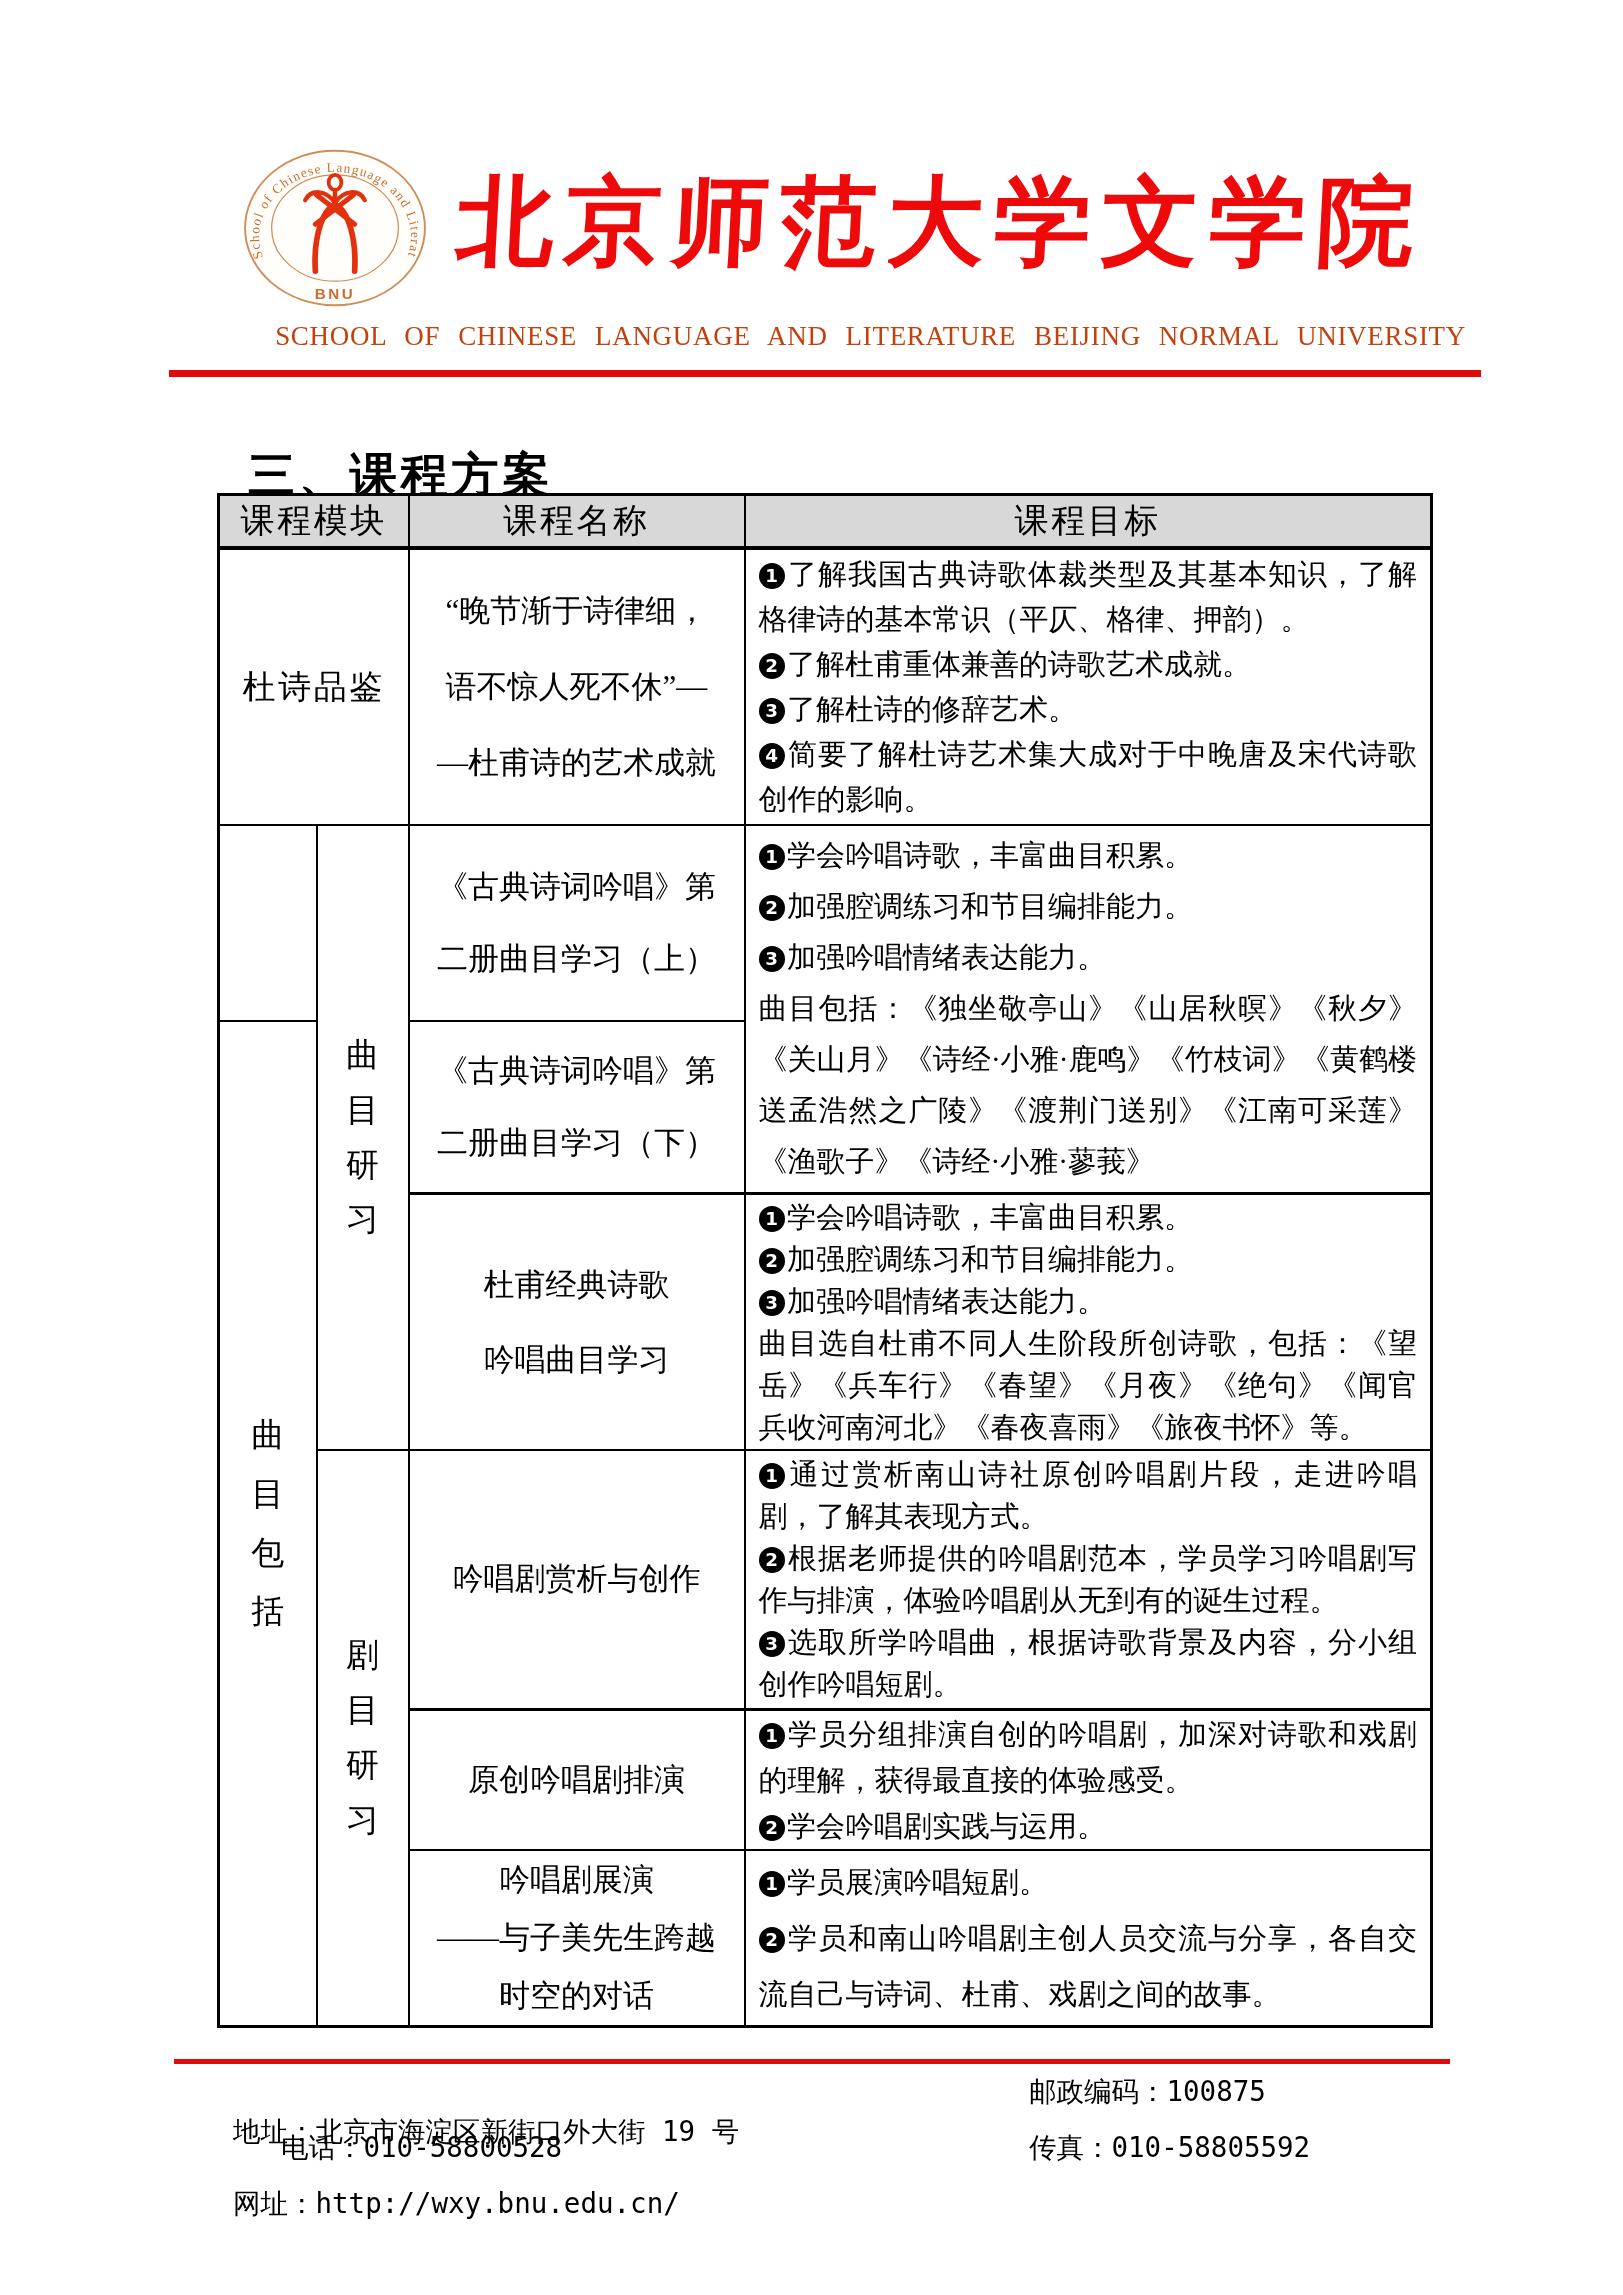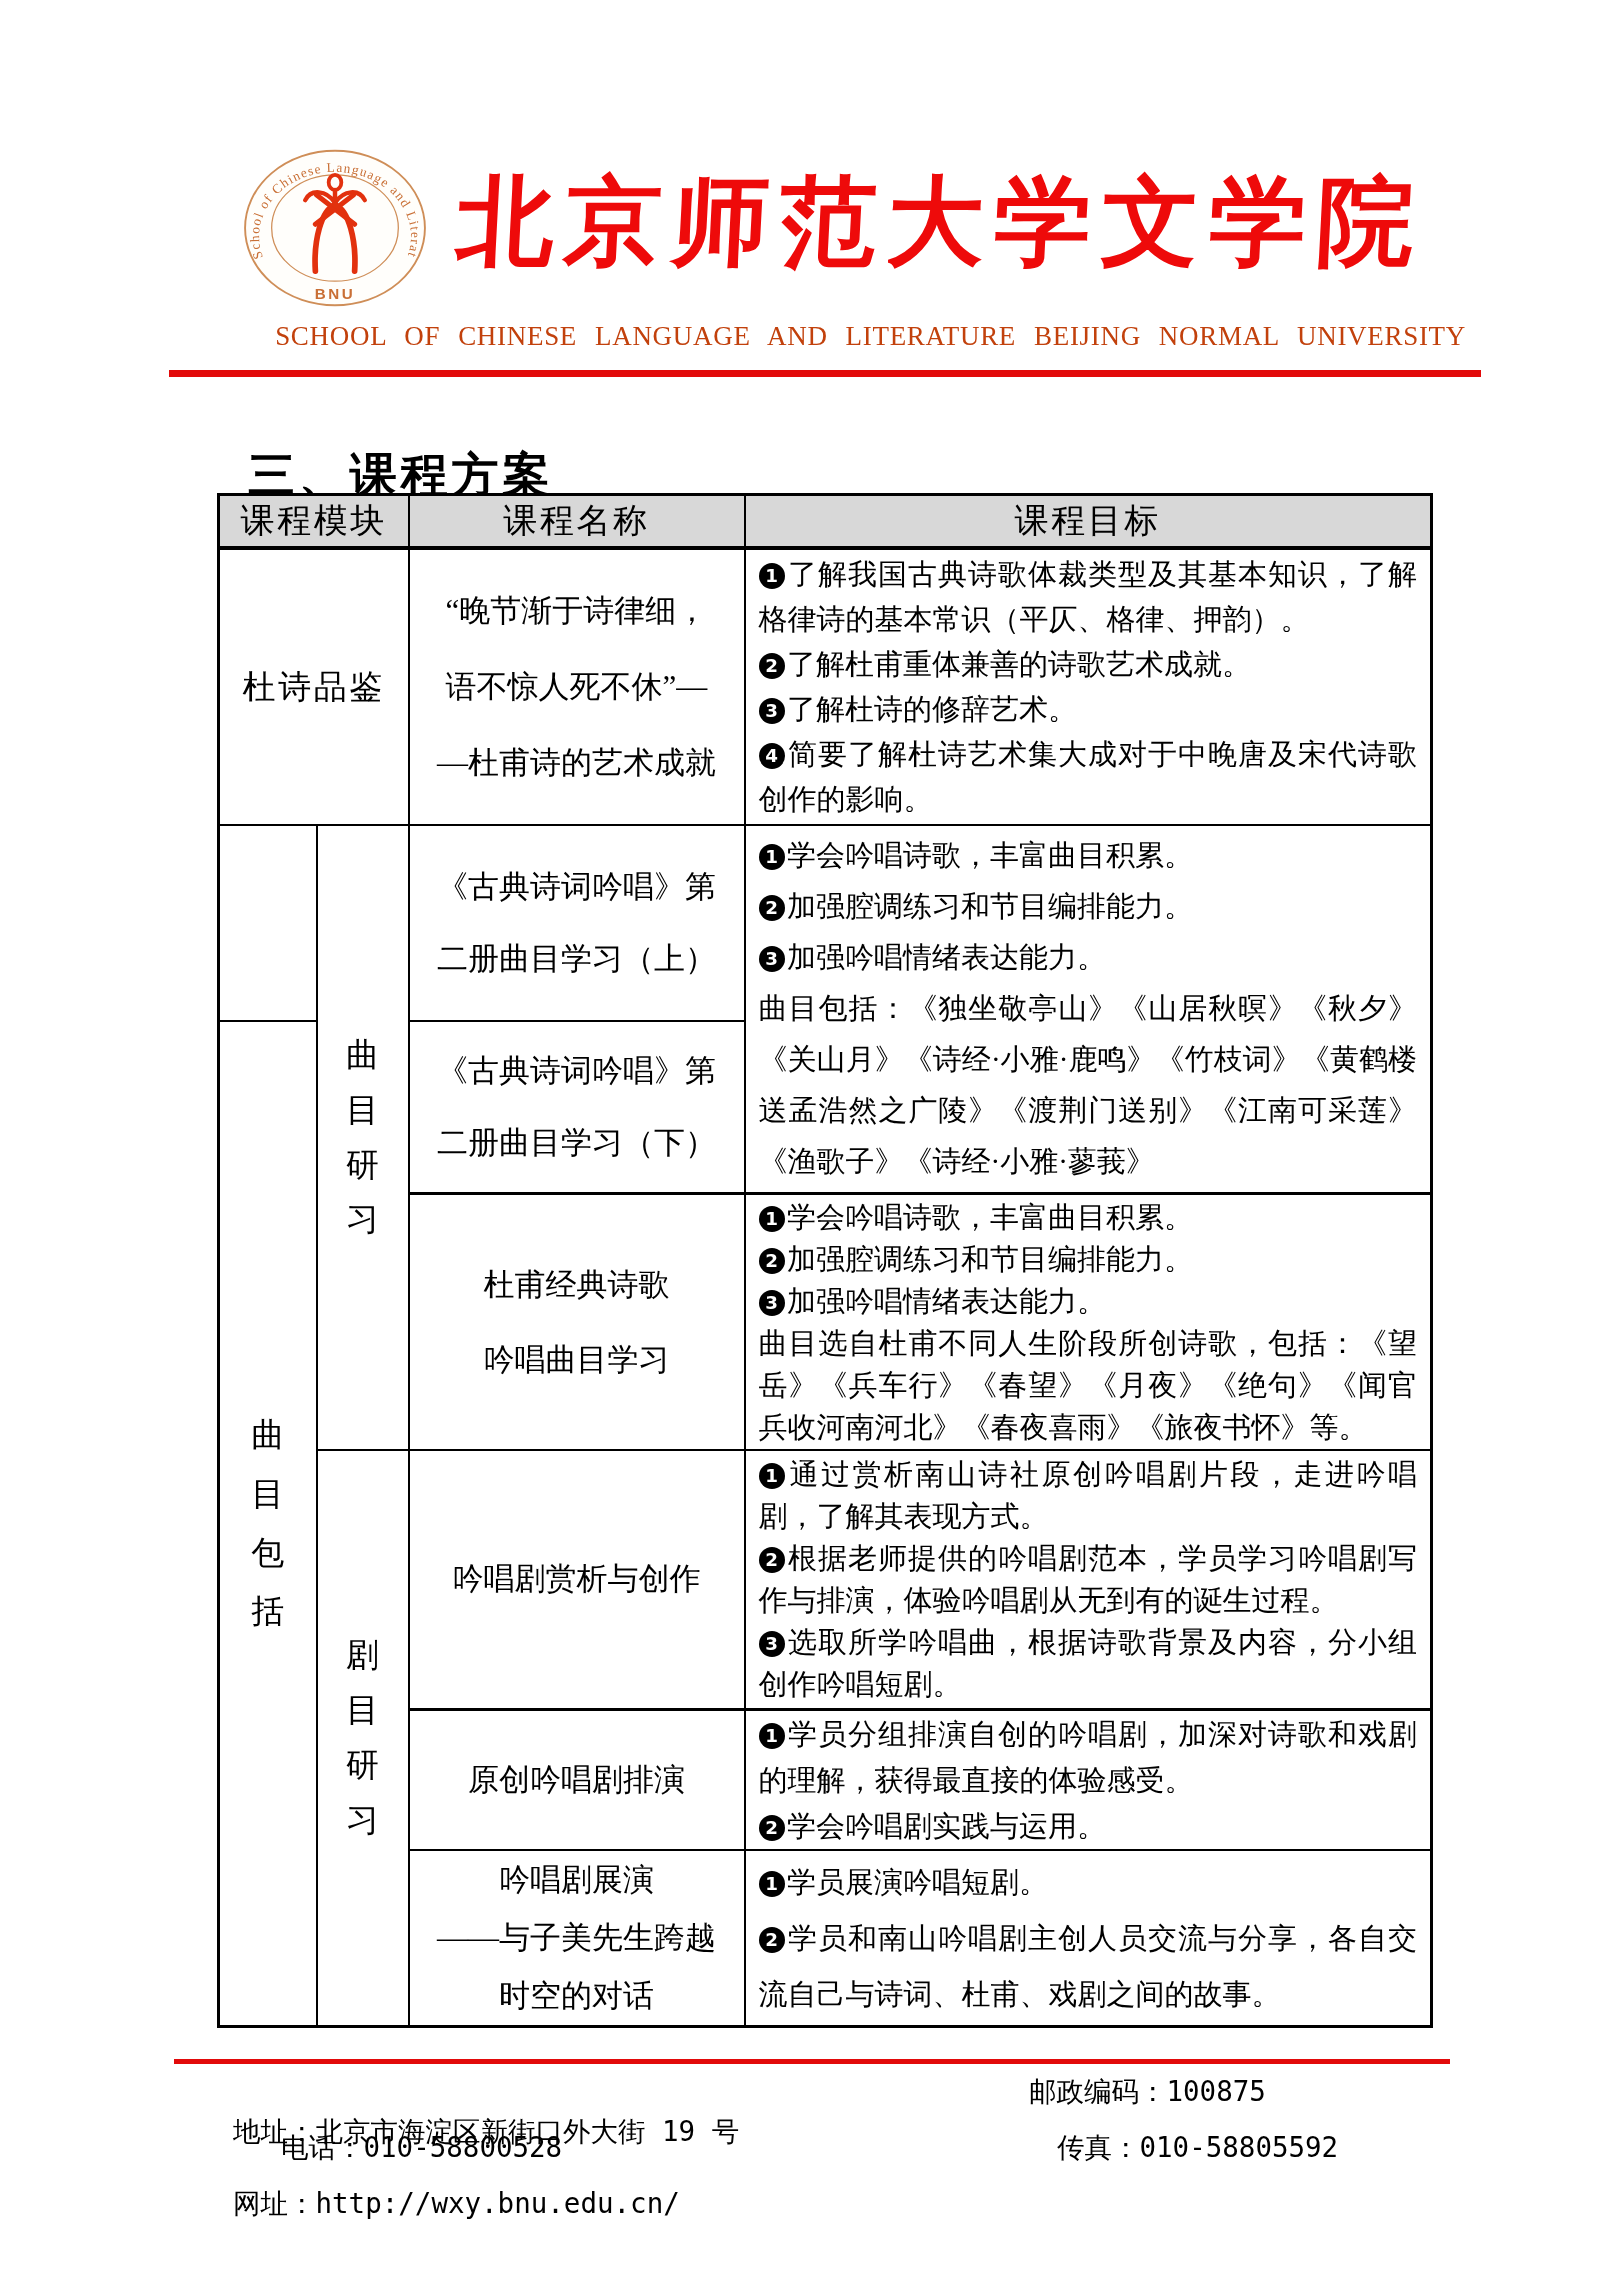--- a/index.html
+++ b/index.html
@@ -45,21 +45,21 @@
   .o5 p{line-height:42px;} .o6 p{line-height:46px;} .o7 p{line-height:56px;}
 
   .bnum{display:inline-block;width:26px;height:26px;border-radius:50%;background:#000;color:#fff;
         font:700 18.3px/26px "DejaVu Sans","Liberation Sans",sans-serif;text-align:center;
         margin-right:2.6px;vertical-align:2px;}
 
   
   .footer-line{position:absolute;font-size:27.5px;white-space:nowrap;
                font-family:"DejaVu Sans Mono","Liberation Mono",monospace;}
   .f-l1{left:233px;top:2074px;margin-top:40px;} .f-r1{left:1029px;top:2074px;}
-  .f-l2{left:233px;top:2130px;margin-left:48px;} .f-r2{left:1029px;top:2130px;margin-left:28px;}
+  .f-l2{left:233px;top:2130px;margin-left:48px;} .f-r2{left:1029px;top:2130px;}
   .f-l3{left:233px;top:2186px;}
 </style>
 </head>
 <body>
 
 <div class="page">
 
   <div class="seal">
     <svg viewBox="0 0 300 260" width="190" height="166">
       <defs>

